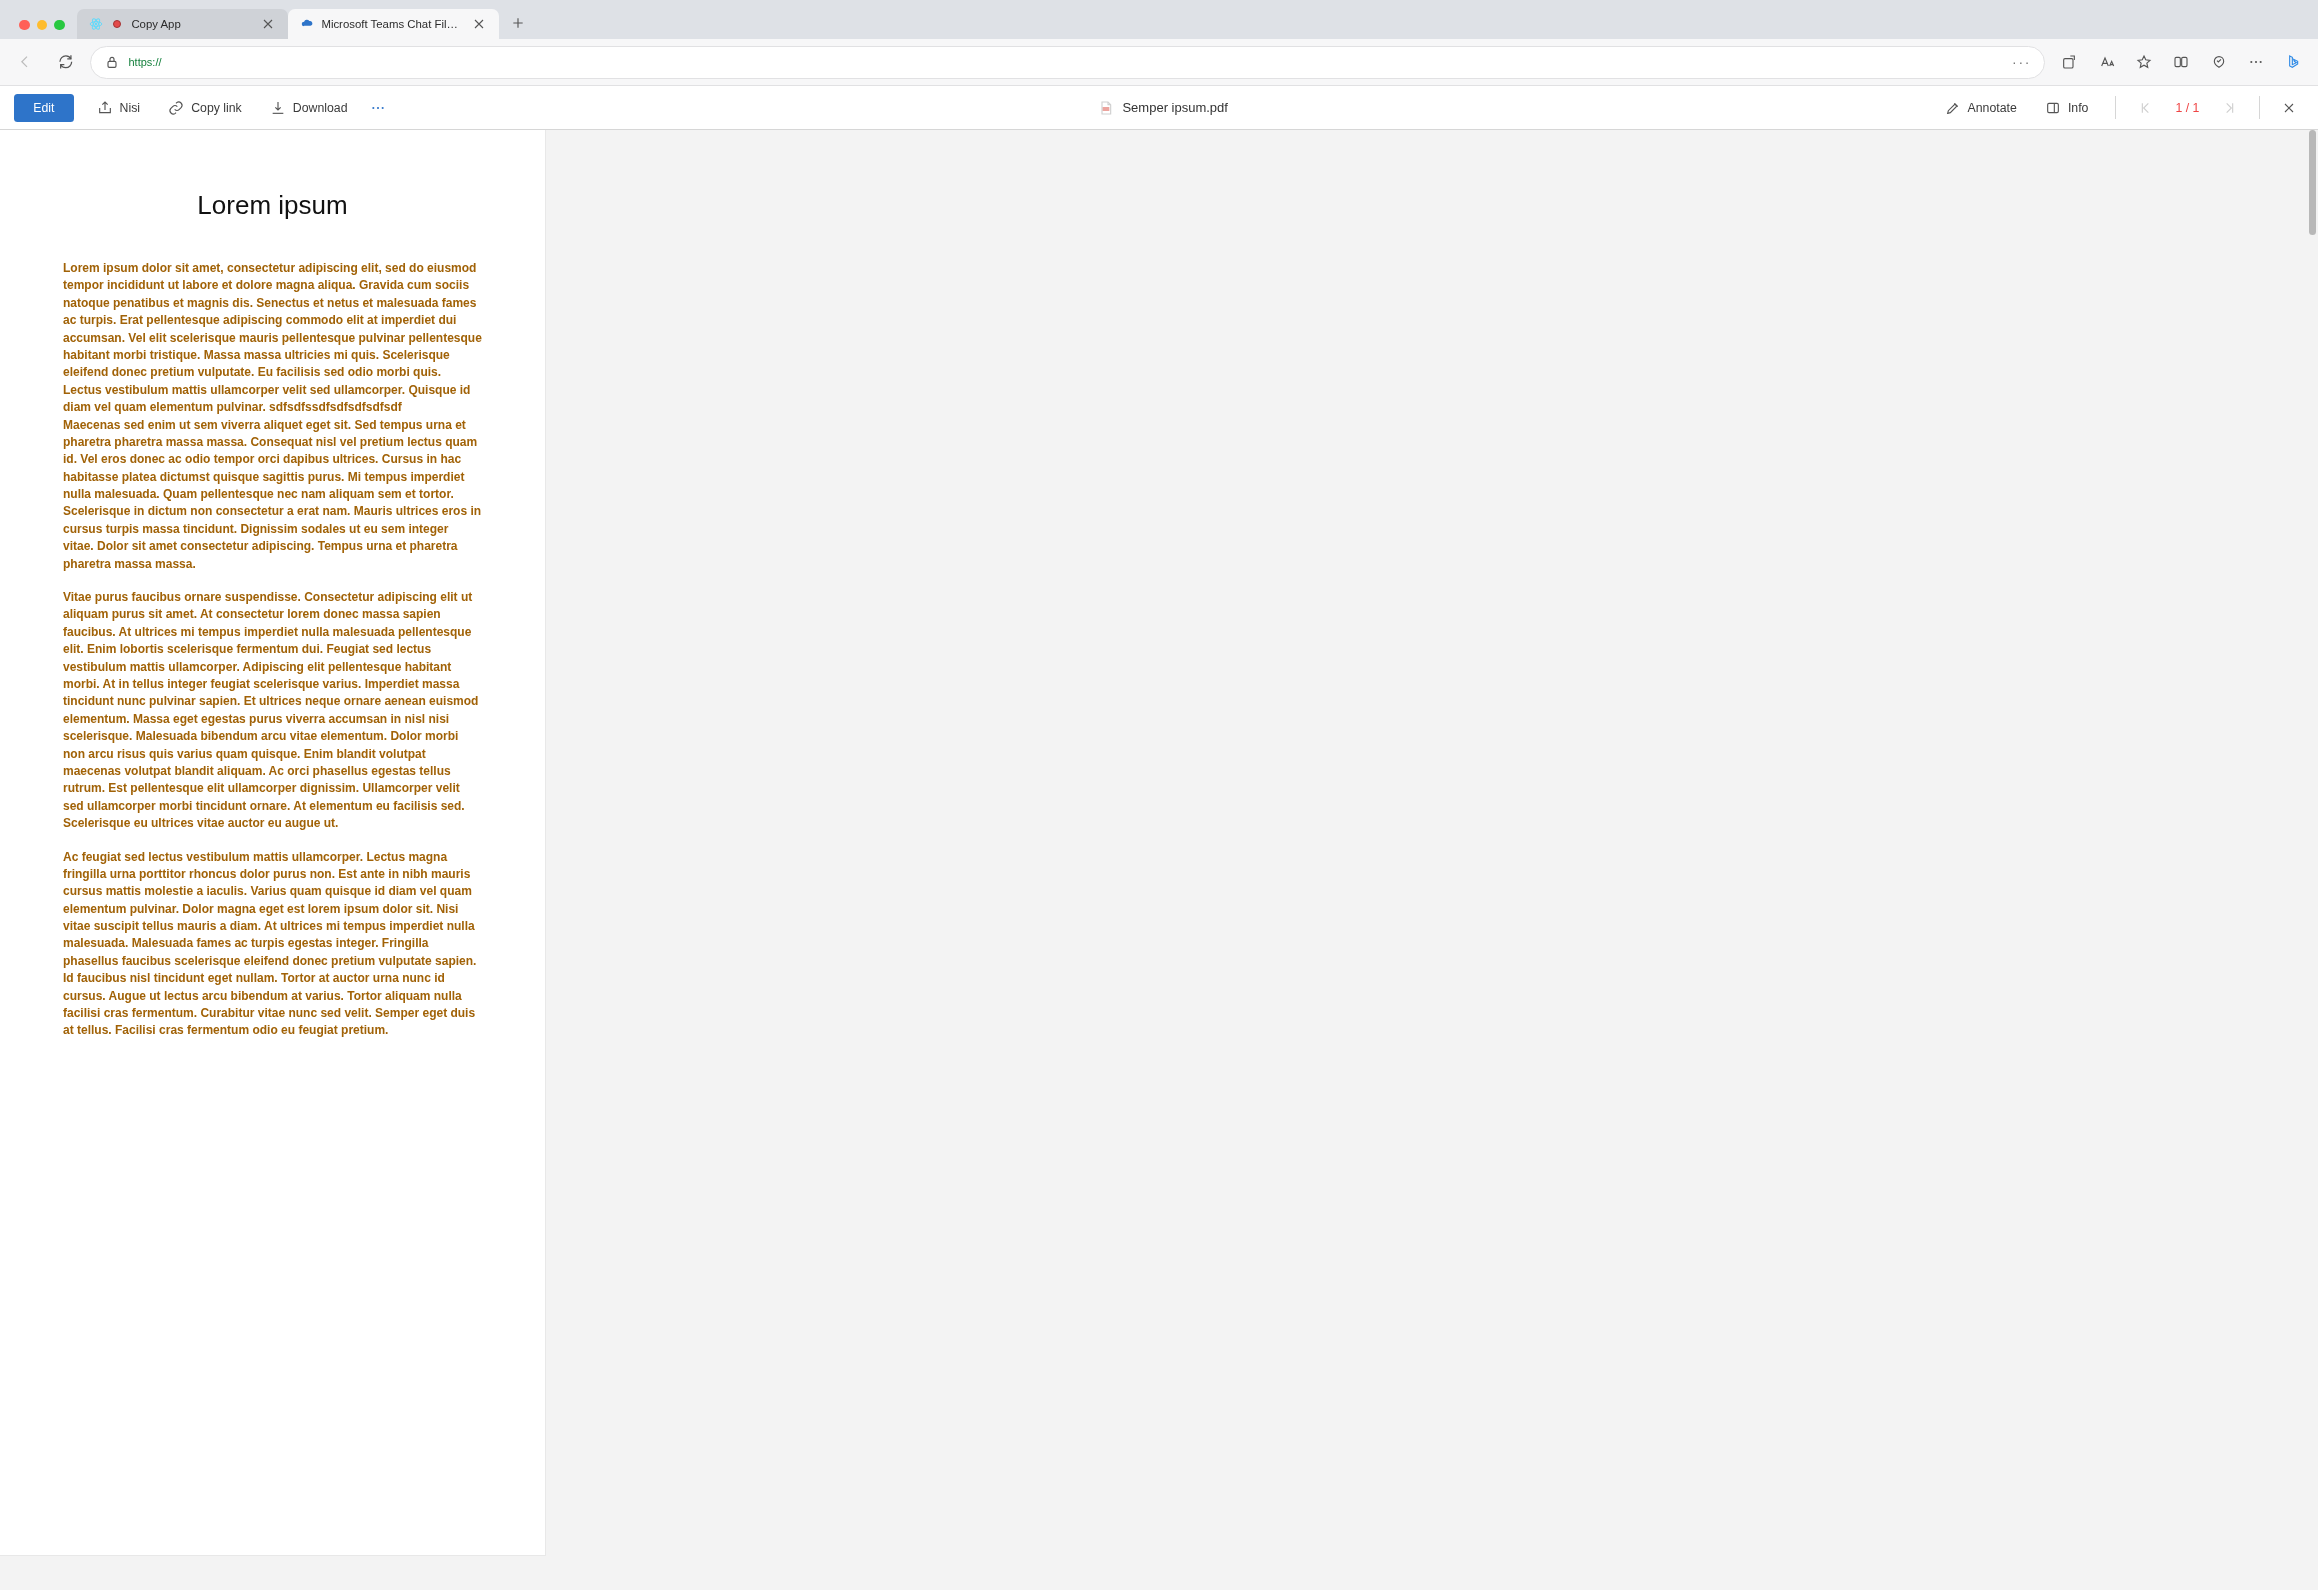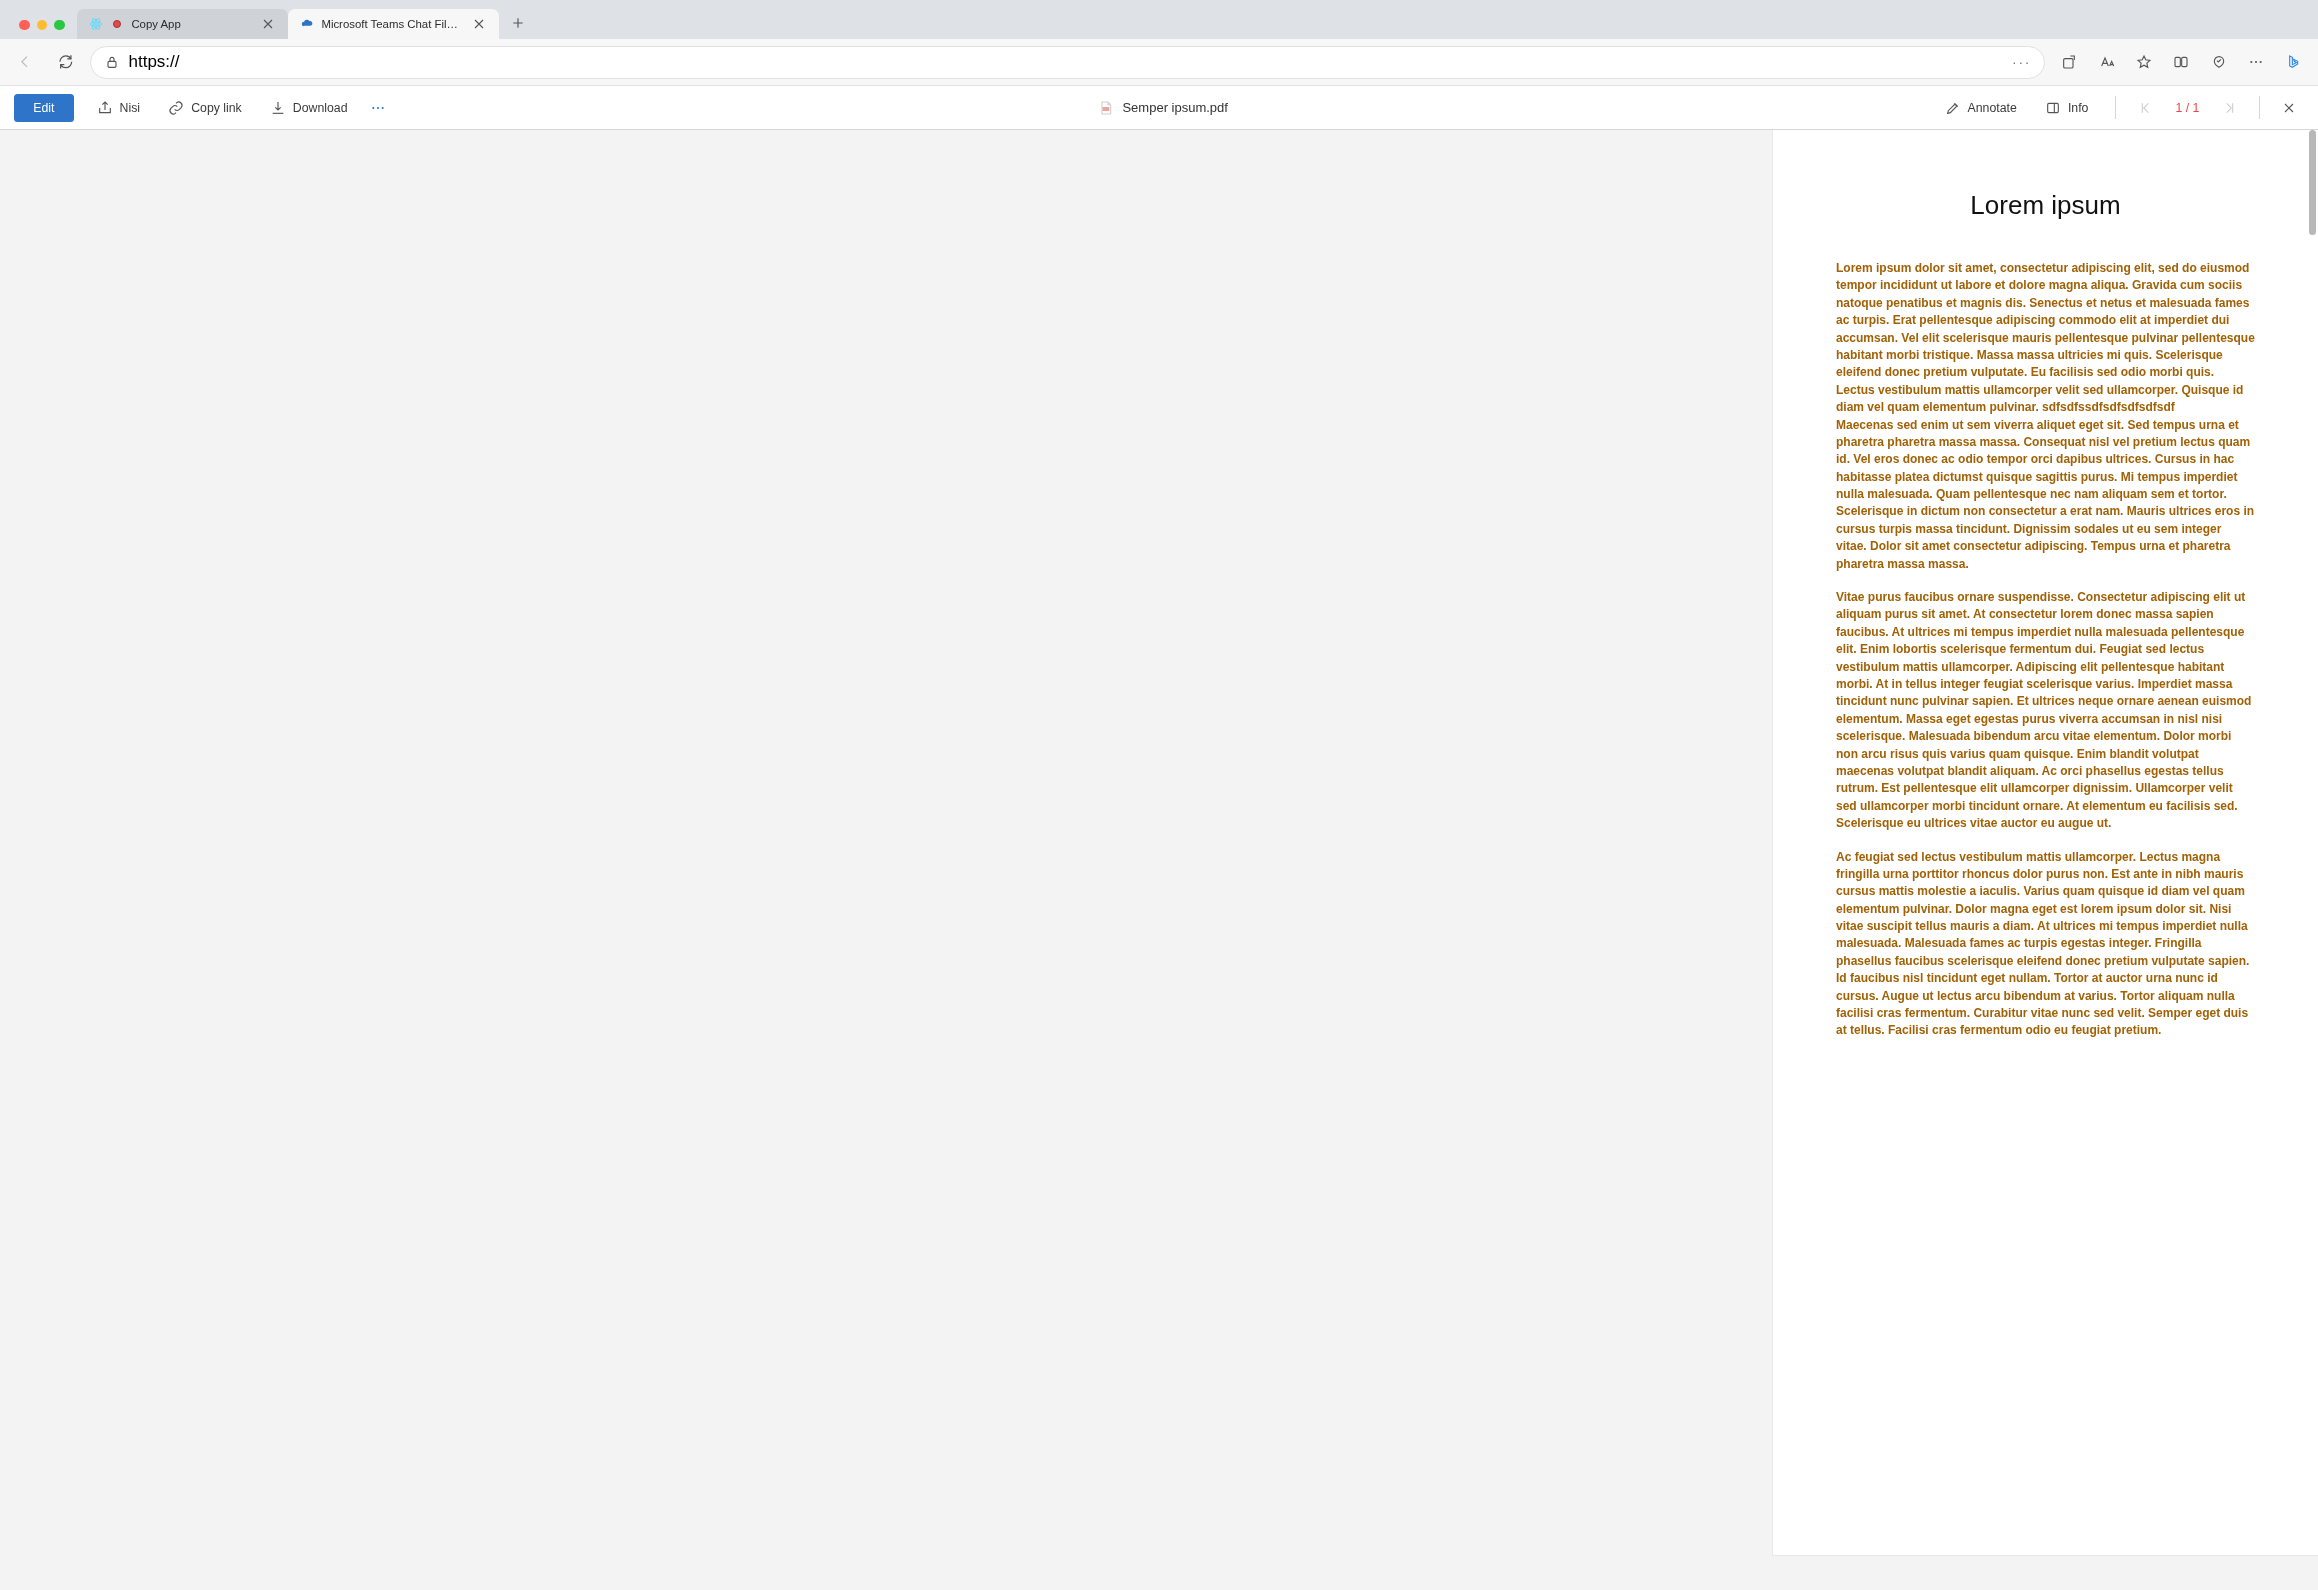--- a/index.html
+++ b/index.html
@@ -55,21 +55,21 @@
     height:47px; background:var(--toolbar-bg);
     display:flex; align-items:center; padding:0 8.8px; gap:8.8px;
     border-bottom:0.9px solid var(--addr-border);
   }
   .nav-btn { width:32px;height:32px;display:flex;align-items:center;justify-content:center;border-radius:5.3px;}
   .addr-field {
     flex:1; height:33px; background:var(--addr-bg); border:0.9px solid var(--addr-border);
     border-radius:17.6px; display:flex; align-items:center; padding:0 12.3px; gap:8.8px;
   }
   .addr-field .lock { color:#666; }
-  .addr-text { flex:1; color:#000000; font-size:17px; }
+  .addr-text { flex:1; color:#15803d; font-size:11px; }
   .right-icons { display:flex; gap:5.3px; align-items:center; }
 
   
   .doc-toolbar {
     height:44px; background:#ffffff; border-bottom:0.9px solid var(--divider);
     display:flex; align-items:center; padding:0 14px; gap:3.5px;
   }
   .group { display:flex; align-items:center; gap:3.5px; }
   .btn {
     display:flex; align-items:center; gap:7px; padding:7px 12.3px;
@@ -79,21 +79,21 @@
   .btn.icon-only { padding:7px; }
   .spacer { flex:1; }
   .center-title { display:flex; align-items:center; gap:8.8px; font-size:13px; color:#333; }
   .vdiv { width:0.9px;height:23px;background:var(--divider); margin:0 10.5px; }
   .pagecount { font-size:12.3px; color:#ef4444; padding:0 12.3px;}
   .muted-btn { color:#bdbdbd; }
 
   
   .viewer {
     flex:1; background:var(--viewer-bg); overflow:auto; position:relative;
-    display:flex; justify-content:flex-end;
+    display:flex; justify-content:flex-start;
   }
   .page {
     width:545px; min-height:703px; background:var(--page);
     margin:0; margin-top:0; box-shadow:0 0 0 0.9px rgba(0,0,0,.05);
     padding:60px 63px; margin-bottom:35px;
   }
   .doc-title { text-align:center; font-size:26px; font-weight:400; margin:0 0 39px 0; color:#111;}
   .para { font-size:12px; line-height:1.45; color:#a16207; margin:0 0 16px 0; text-align:left;font-weight:bold;}
 
   .scrollbar-track{ position:absolute; top:0; right:1.8px; width:7px; height:100%;}

